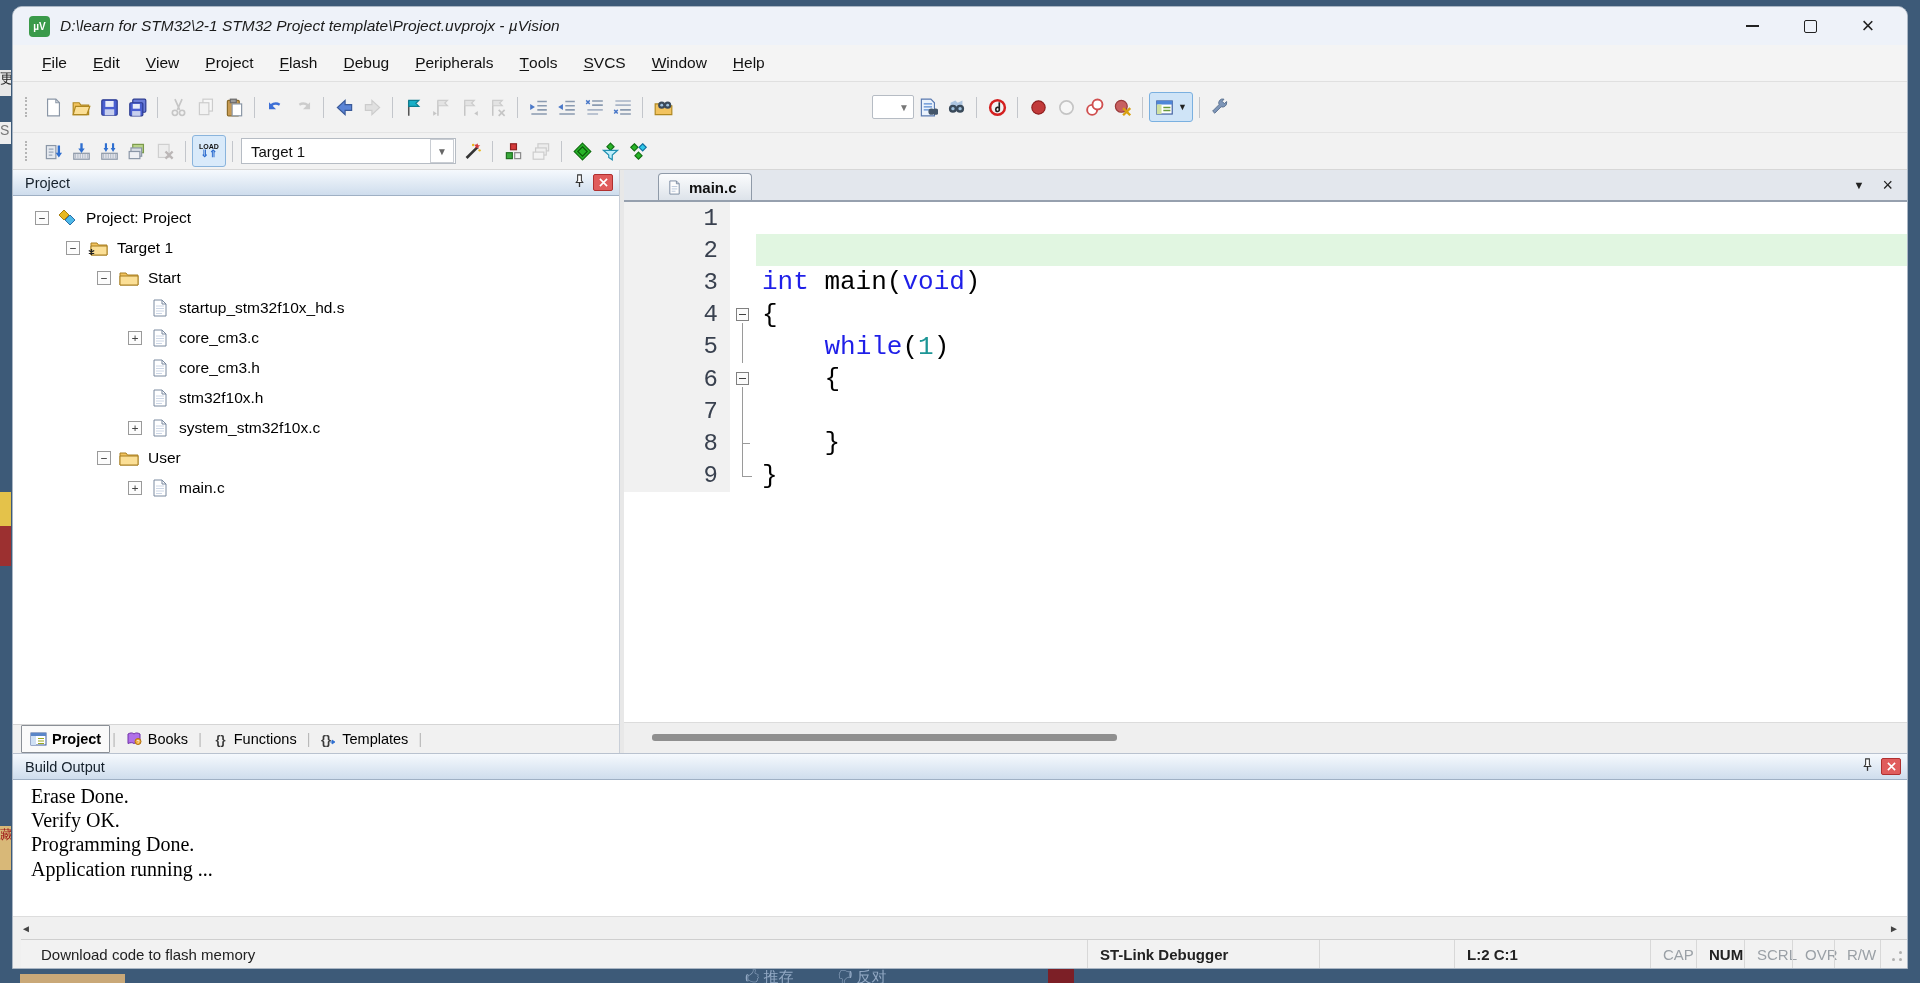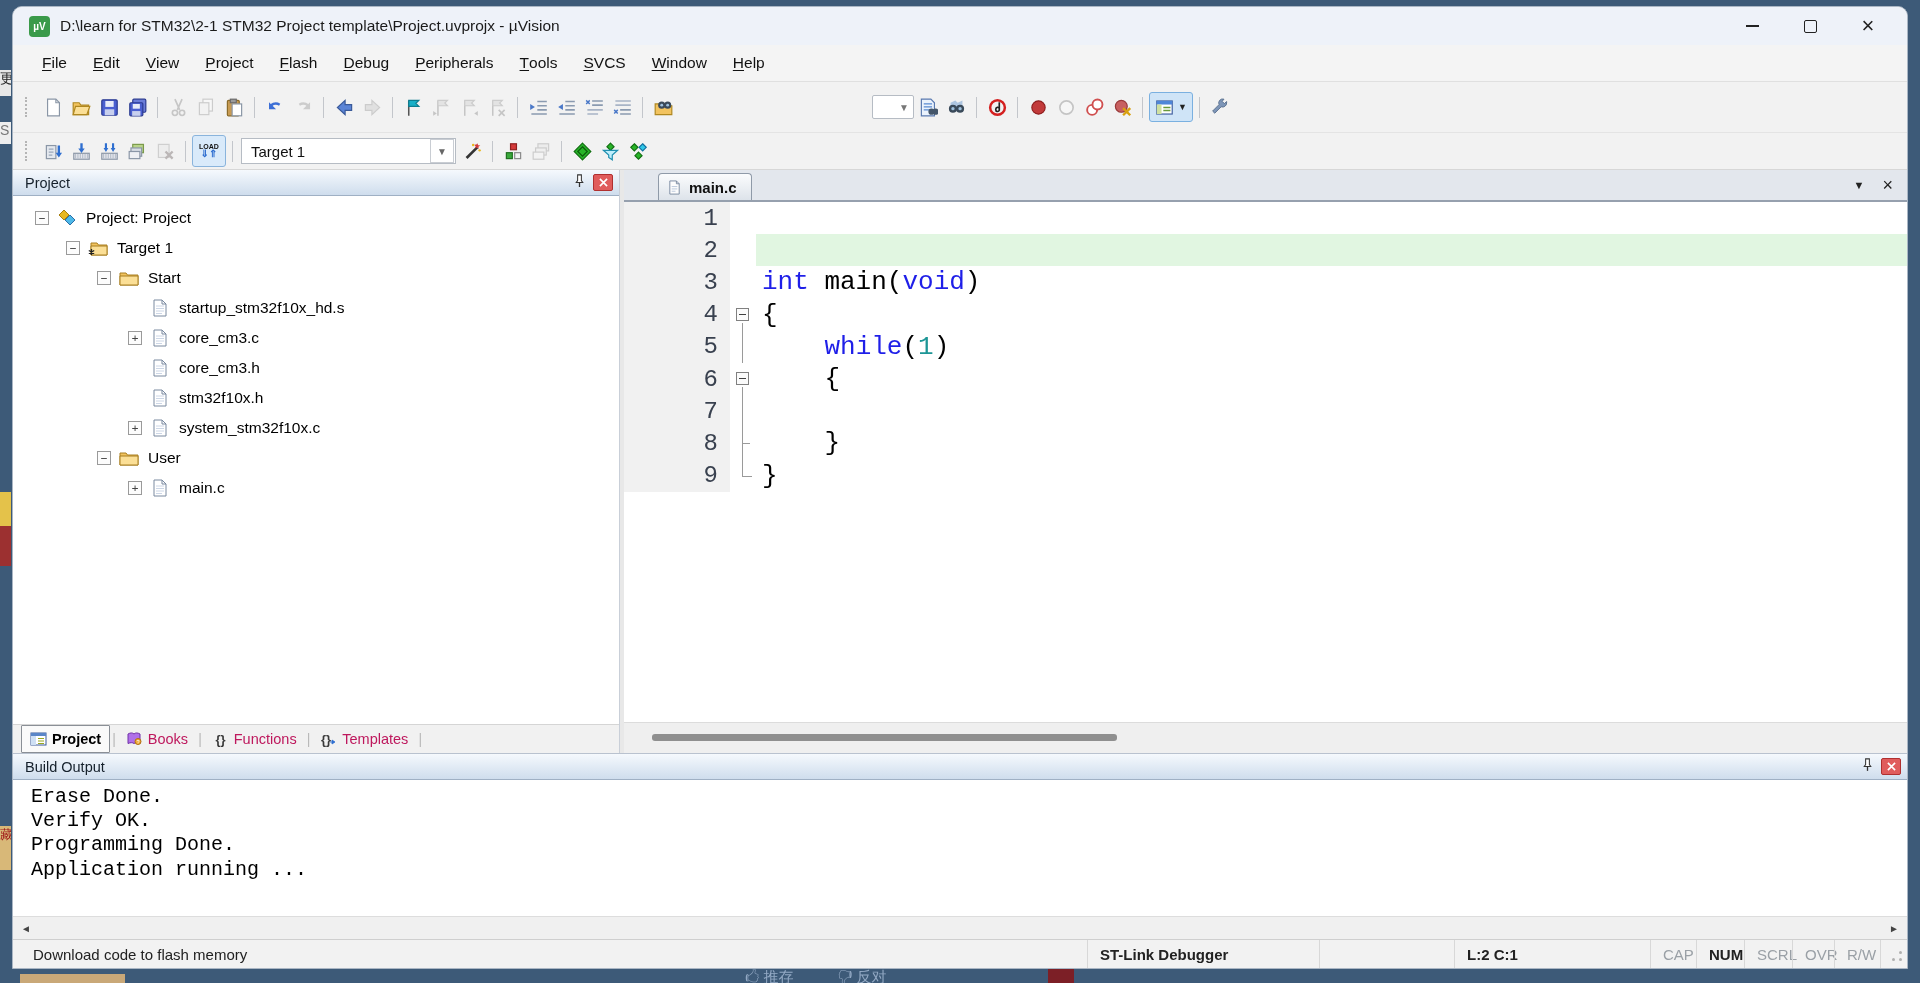--- a/index.html
+++ b/index.html
@@ -4,21 +4,21 @@
 <style>
   html,body{margin:0;padding:0;}
   body{width:1920px;height:983px;overflow:hidden;background:#3d5a78;font-family:"Liberation Sans",sans-serif;position:relative;}
   .frag{position:absolute;color:#93a9c4;font-size:15px;}
   .window{position:absolute;left:12px;top:6px;width:1896px;height:963px;background:#f0f0f0;
     border:1px solid #aab6c4;border-radius:10px 10px 0 0;overflow:hidden;display:flex;flex-direction:column;box-sizing:border-box;}
   
   .titlebar{height:38px;background:#eef2f9;display:flex;align-items:center;padding:0 10px 0 16px;flex:0 0 auto;}
   .app-icon{width:21px;height:21px;border-radius:4px;background:#3a9a4a;color:#fff;font-size:10px;font-weight:700;
     display:flex;align-items:center;justify-content:center;margin-right:10px;}
-  .title-text{font-size:15.5px;color:#1b1b1b;white-space:nowrap;}
+  .title-text{font-size:15.5px;color:#1b1b1b;white-space:nowrap;font-style:italic;}
   .win-controls{margin-left:auto;display:flex;align-items:center;}
   .win-btn{width:58px;height:34px;display:flex;align-items:center;justify-content:center;}
   .glyph-min{width:13px;height:2px;background:#222;}
   .glyph-max{width:11px;height:11px;border:1.6px solid #222;border-radius:2px;}
   .glyph-close{font-size:22px;color:#222;line-height:1;font-weight:300;}
   
   .menubar{height:36px;background:#f4f4f4;display:flex;align-items:center;padding-left:16px;border-bottom:1px solid #e0e0e0;flex:0 0 auto;}
   .menu-item{padding:0 13px;font-size:15.5px;color:#111;height:100%;display:flex;align-items:center;}
   .menu-item u{text-underline-offset:2px;}
   
@@ -47,21 +47,21 @@
   .pin-btn svg{width:15px;height:15px;}
   .close-red{width:18px;height:15px;background:#e05c5c;border:1px solid #b03030;border-radius:2px;display:flex;align-items:center;justify-content:center;}
   .close-red svg{width:9px;height:9px;}
   .tree{flex:1 1 auto;background:#fff;overflow:hidden;padding-top:6px;border-top:1px solid #fff;}
   .tree-row{height:30px;display:flex;align-items:center;font-size:15.5px;color:#000;white-space:nowrap;}
   .expander{width:14px;height:14px;border:1px solid #9a9a9a;background:#fcfcfc;color:#444;display:flex;align-items:center;justify-content:center;font-size:11px;line-height:1;margin-right:8px;flex:0 0 auto;box-sizing:border-box;font-family:"DejaVu Sans Mono",monospace;}
   .exp-space{width:22px;flex:0 0 auto;}
   .tree-ico{width:20px;height:18px;margin-right:9px;flex:0 0 auto;}
   .tree-ico svg{width:20px;height:18px;}
   .panel-tabs{height:28px;border-top:1px solid #d5d5d5;background:#f1f1f1;display:flex;align-items:center;padding-left:8px;flex:0 0 auto;}
-  .ptab{display:flex;align-items:center;gap:5px;font-size:14.5px;color:#be185d;padding:2px 8px;height:22px;}
+  .ptab{display:flex;align-items:center;gap:5px;font-size:14.5px;color:#000000;padding:2px 8px;height:22px;}
   .ptab.active{border:1px solid #8a8f96;background:#fafafa;color:#000;font-weight:700;border-radius:1px;}
   .ptab svg{width:17px;height:16px;}
   .ptab-sep{color:#b9b9b9;margin:0 2px;font-size:14px;}
   .splitter{width:4px;background:#e8e8e8;}
   
   .editor{flex:1 1 auto;display:flex;flex-direction:column;min-width:0;background:#fff;}
   .tabbar{height:30px;background:#e3e7ed;border-bottom:2px solid #96a0ae;display:flex;align-items:flex-end;padding-left:34px;flex:0 0 auto;position:relative;}
   .doc-tab{height:26px;background:linear-gradient(#fbfcfd,#dde3ea);border:1px solid #8f9aa8;border-bottom:none;border-radius:4px 4px 0 0;display:flex;align-items:center;padding:0 14px 0 8px;gap:7px;font-size:15px;font-weight:700;color:#111;}
   .doc-tab svg{width:15px;height:17px;}
   .tabbar-right{position:absolute;right:14px;top:6px;display:flex;gap:18px;align-items:center;color:#222;}
@@ -74,24 +74,24 @@
   .fold-cell .hline{position:absolute;height:1px;background:#9a9a9a;}
   .fold-box{position:absolute;left:6px;top:50%;margin-top:-7px;width:13px;height:13px;border:1px solid #808080;background:#fbfbfb;box-sizing:border-box;}
   .fold-box:after{content:"";position:absolute;left:2px;right:2px;top:5px;height:1px;background:#404040;}
   .code-text{flex:1 1 auto;height:100%;display:flex;align-items:center;padding-left:6px;white-space:pre;}
   .code-line.hl .code-text{background:#e1f6e1;}
   .hscroll{height:30px;background:#efefef;border-top:1px solid #dcdcdc;position:relative;flex:0 0 auto;}
   .hthumb{position:absolute;left:28px;top:11px;width:465px;height:7px;background:#8f8f8f;border-radius:3px;}
   
   .build-panel{flex:0 0 auto;display:flex;flex-direction:column;border-top:1px solid #b9c2cf;}
   .build-body{height:132px;background:#fff;border-top:1px solid #fff;font-family:"Liberation Mono","DejaVu Sans Mono",monospace;font-size:20px;color:#000;padding:3px 0 0 18px;overflow:hidden;}
-  .build-line{height:24.4px;display:flex;align-items:center;white-space:pre;}
+  .build-line{height:24.4px;display:flex;align-items:center;white-space:pre;font-family:Liberation Serif, serif;}
   .build-scroll{height:22px;background:#f0f0f0;border-top:1px solid #ddd;display:flex;align-items:center;justify-content:space-between;padding:0 8px;color:#444;font-size:10px;}
   
-  .statusbar{height:28px;background:#f2f2f2;border-top:1px solid #cfcfcf;display:flex;align-items:stretch;font-size:15px;color:#222;flex:0 0 auto;}
+  .statusbar{height:28px;background:#f2f2f2;border-top:1px solid #cfcfcf;display:flex;align-items:stretch;font-size:15px;color:#222;flex:0 0 auto;margin-left:8px;}
   .sb-msg{flex:1 1 auto;display:flex;align-items:center;padding-left:20px;}
   .sb-cell{display:flex;align-items:center;padding-left:12px;border-left:1px solid #d8d8d8;box-sizing:border-box;font-weight:600;}
   .sb-cell.dim{color:#9aa0a6;font-weight:400;}
   .sb-grip{width:26px;border-left:1px solid #d8d8d8;position:relative;}
   .sb-grip i{position:absolute;width:3px;height:3px;background:#b0b0b0;border-radius:50%;}
 </style>
 </head>
 <body>
 
 <div class="frag" style="left:745px;top:966px;">🖒 <span>推存</span></div>

